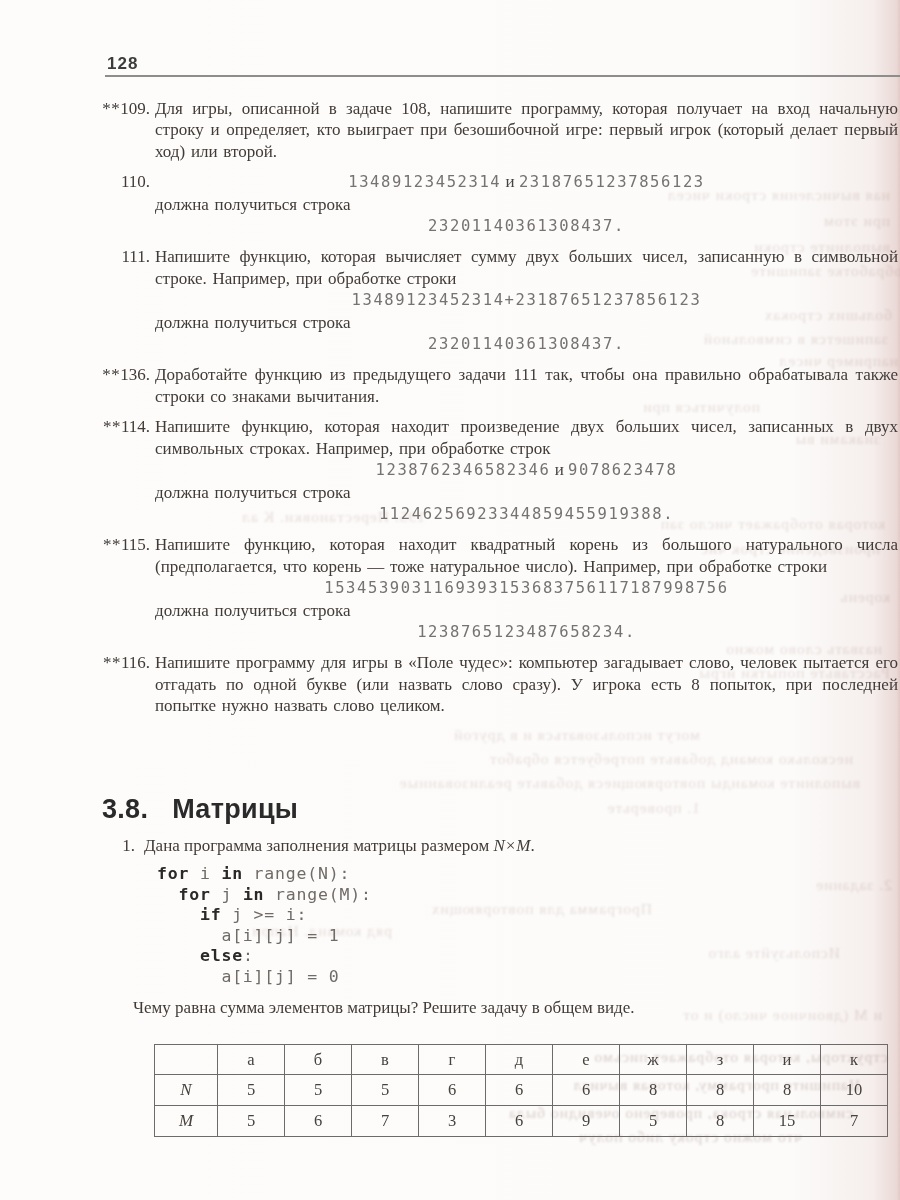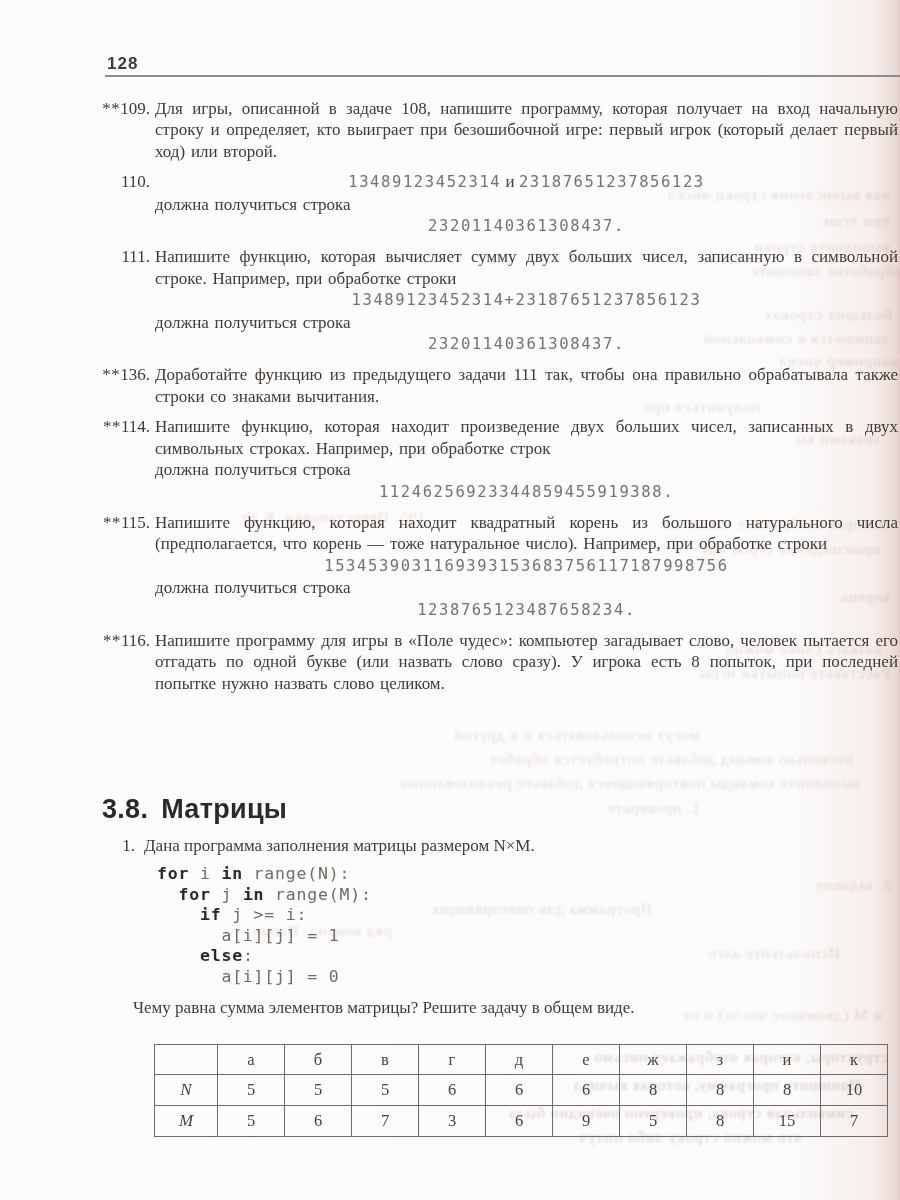--- a/index.html
+++ b/index.html
@@ -29,26 +29,26 @@
     white-space:nowrap;color:#403b37;}
   .ex-stars{letter-spacing:0.5px;}
   .ex-body{flex:1;margin-left:5px;font-size:17px;line-height:21.4px;}
   .jp{text-align:justify;word-spacing:1.5px;}
   .cl{text-align:center;}
   .mono{font-family:"DejaVu Sans Mono","Liberation Mono",monospace;font-size:15.5px;
     letter-spacing:1.6px;color:#757270;}
   .ser{color:#47423e;}
   
   .sect{position:absolute;left:102px;top:794px;font-family:"Liberation Sans",sans-serif;
-    font-weight:bold;font-size:27px;color:#2a2a2a;display:flex;gap:13px;letter-spacing:0.3px;}
+    font-weight:bold;font-size:27px;color:#2a2a2a;display:flex;gap:24px;letter-spacing:0.3px;}
   
   .mitem{position:absolute;left:115px;top:835px;width:783px;display:flex;font-size:17px;line-height:21.4px;}
   .mitem-num{flex:none;width:20px;text-align:right;}
   .mitem-text{margin-left:9px;}
-  .nm{text-align:right;}
+  .nm{font-style:italic;text-align:right;}
   .code{position:absolute;left:157px;top:864px;font-family:"DejaVu Sans Mono","Liberation Mono",monospace;
     font-size:16.5px;line-height:20.6px;letter-spacing:0.8px;white-space:pre;color:#6f6b67;}
   .code .k{font-weight:bold;color:#2b2927;text-align:center;}
   .question{position:absolute;left:133px;top:997px;width:762px;font-size:17px;line-height:21.4px;}
   
   .mtable{position:absolute;left:154px;top:1044px;border-collapse:collapse;}
   .mtable td{border:1.2px solid #6d6b6a;text-align:center;vertical-align:middle;
     font-size:16.5px;color:#46423e;padding:0;}
   .mtable td.lbl{width:62px;font-style:italic;font-size:17px;}
   .mtable td.dat{width:66px;}
@@ -121,20 +121,21 @@
       <div class="ex">
         <div class="ex-marker"><span class="ex-stars">**</span><span>136.</span></div>
         <div class="ex-body">
           <div class="jp">Доработайте функцию из предыдущего задачи 111 так, чтобы она правильно обрабатывала также строки со знаками вычитания.</div>
         </div>
       </div>
       <div class="ex">
         <div class="ex-marker"><span class="ex-stars">**</span><span>114.</span></div>
         <div class="ex-body">
           <div class="jp">Напишите функцию, которая находит произведение двух больших чисел, запи­санных в двух символьных строках. Например, при обработке строк</div>
+          <div class="cl"><span class="mono">1238762346582346</span><span class="ser"> и </span><span class="mono">9078623478</span></div>
           <div class="jp">должна получиться строка</div>
           <div class="cl"><span class="mono">11246256923344859455919388.</span></div>
         </div>
       </div>
       <div class="ex">
         <div class="ex-marker"><span class="ex-stars">**</span><span>115.</span></div>
         <div class="ex-body">
           <div class="jp">Напишите функцию, которая находит квадратный корень из большого на­турального числа (предполагается, что корень — тоже натуральное число). Например, при обработке строки</div>
           <div class="cl"><span class="mono">1534539031169393153683756117187998756</span></div>
           <div class="jp">должна получиться строка</div>

